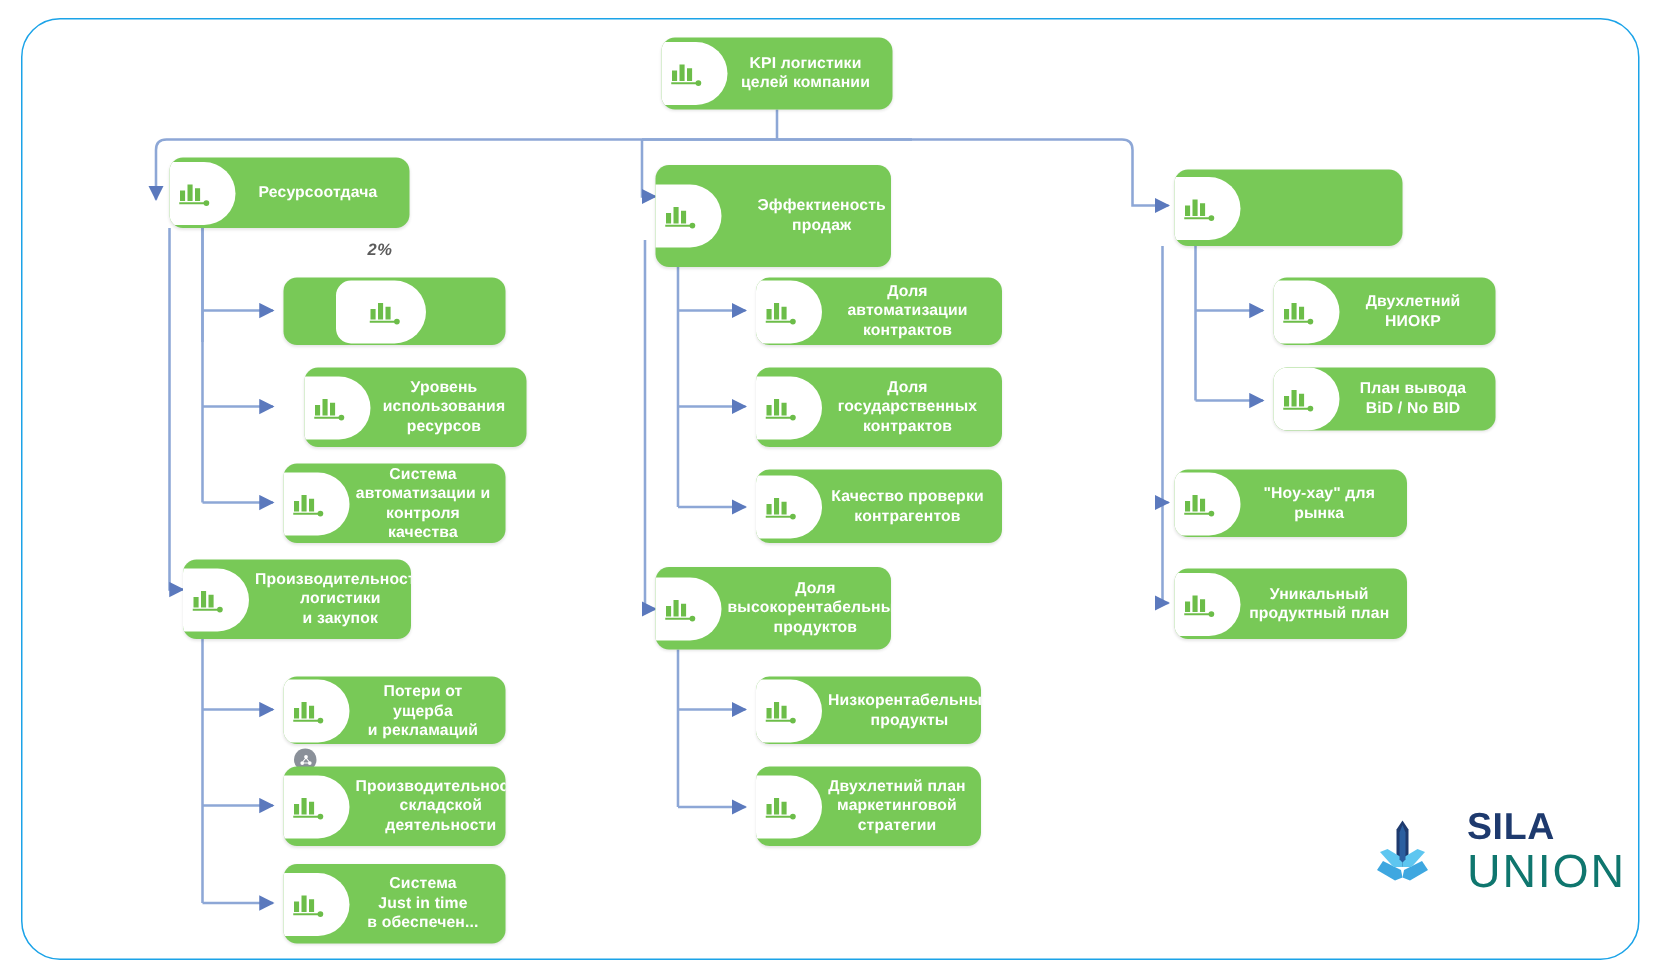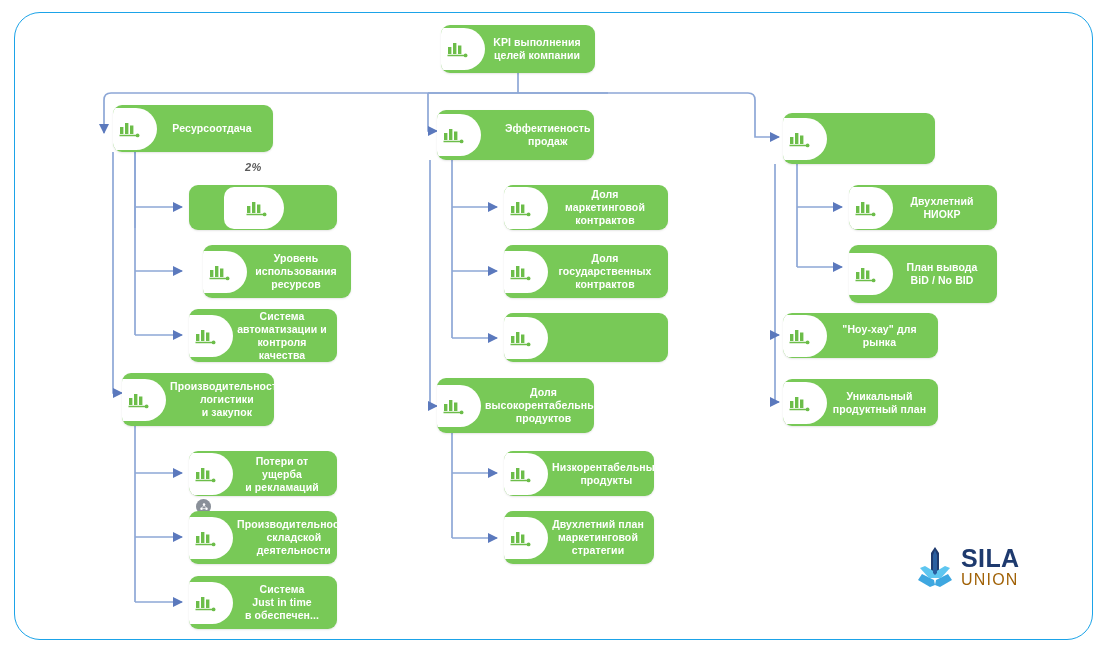--- a/index.html
+++ b/index.html
@@ -108,33 +108,33 @@
     position: absolute;
     left: 914px;
     top: 541px;
     width: 125px;
     height: 52px;
     display: flex;
     align-items: center;
   }
   #logo .mark { flex: 0 0 42px; height: 46px; }
   #logo .words {
-    margin-left: 5px;
+    margin-left: 22px;
     line-height: 1;
   }
   #logo .sila {
     font-size: 25px;
     font-weight: bold;
     color: #1e3a6e;
     letter-spacing: 0.4px;
     display: block;
   }
   #logo .union {
-    font-size: 16px;
-    color: #a16207;
+    font-size: 31px;
+    color: #0f766e;
     letter-spacing: 1.2px;
     display: block;
     margin-top: 1px;
   }
 </style>
 </head>
 <body>
 
 <div id="canvas">
 
@@ -202,21 +202,21 @@
       <span class="disc">
         <svg width="22" height="20" viewBox="0 0 22 20">
           <rect x="1" y="8" width="3.4" height="7" fill="#6cbd49"></rect>
           <rect x="6" y="4" width="3.4" height="11" fill="#6cbd49"></rect>
           <rect x="11" y="6.5" width="3.4" height="8.5" fill="#6cbd49"></rect>
           <path d="M0.5,16.5 L18,16.5" stroke="#6cbd49" stroke-width="1.3" fill="none"></path>
           <circle cx="18.6" cy="16.4" r="1.9" fill="#6cbd49"></circle>
         </svg>
       </span>
     </span>
-    <span class="label">KPI выполнения
+    <span class="label">KPI логистики
 целей компании</span>
   </div>
 
   <div class="node" style="left:113px; top:105px; width:160px; height:47px;justify-content:flex-end;">
     <span class="iconwrap">
       <span class="disc">
         <svg width="22" height="20" viewBox="0 0 22 20">
           <rect x="1" y="8" width="3.4" height="7" fill="#6cbd49"></rect>
           <rect x="6" y="4" width="3.4" height="11" fill="#6cbd49"></rect>
           <rect x="11" y="6.5" width="3.4" height="8.5" fill="#6cbd49"></rect>
@@ -348,21 +348,21 @@
           <path d="M0.5,16.5 L18,16.5" stroke="#6cbd49" stroke-width="1.3" fill="none"></path>
           <circle cx="18.6" cy="16.4" r="1.9" fill="#6cbd49"></circle>
         </svg>
       </span>
     </span>
     <span class="label">Система
 Just in time
 в обеспечен...</span>
   </div>
 
-  <div class="node" style="left:437px; top:110px; width:157px; height:50px;gap:20px;">
+  <div class="node" style="left:437px; top:110px; width:157px; height:68px;gap:20px;">
     <span class="iconwrap">
       <span class="disc">
         <svg width="22" height="20" viewBox="0 0 22 20">
           <rect x="1" y="8" width="3.4" height="7" fill="#6cbd49"></rect>
           <rect x="6" y="4" width="3.4" height="11" fill="#6cbd49"></rect>
           <rect x="11" y="6.5" width="3.4" height="8.5" fill="#6cbd49"></rect>
           <path d="M0.5,16.5 L18,16.5" stroke="#6cbd49" stroke-width="1.3" fill="none"></path>
           <circle cx="18.6" cy="16.4" r="1.9" fill="#6cbd49"></circle>
         </svg>
       </span>
@@ -376,21 +376,21 @@
       <span class="disc">
         <svg width="22" height="20" viewBox="0 0 22 20">
           <rect x="1" y="8" width="3.4" height="7" fill="#6cbd49"></rect>
           <rect x="6" y="4" width="3.4" height="11" fill="#6cbd49"></rect>
           <rect x="11" y="6.5" width="3.4" height="8.5" fill="#6cbd49"></rect>
           <path d="M0.5,16.5 L18,16.5" stroke="#6cbd49" stroke-width="1.3" fill="none"></path>
           <circle cx="18.6" cy="16.4" r="1.9" fill="#6cbd49"></circle>
         </svg>
       </span>
     </span>
-    <span class="label">Доля маркетинговой
+    <span class="label">Доля автоматизации
 контрактов</span>
   </div>
 
   <div class="node" style="left:504px; top:245px; width:164px; height:53px;">
     <span class="iconwrap">
       <span class="disc">
         <svg width="22" height="20" viewBox="0 0 22 20">
           <rect x="1" y="8" width="3.4" height="7" fill="#6cbd49"></rect>
           <rect x="6" y="4" width="3.4" height="11" fill="#6cbd49"></rect>
           <rect x="11" y="6.5" width="3.4" height="8.5" fill="#6cbd49"></rect>
@@ -409,20 +409,22 @@
       <span class="disc">
         <svg width="22" height="20" viewBox="0 0 22 20">
           <rect x="1" y="8" width="3.4" height="7" fill="#6cbd49"></rect>
           <rect x="6" y="4" width="3.4" height="11" fill="#6cbd49"></rect>
           <rect x="11" y="6.5" width="3.4" height="8.5" fill="#6cbd49"></rect>
           <path d="M0.5,16.5 L18,16.5" stroke="#6cbd49" stroke-width="1.3" fill="none"></path>
           <circle cx="18.6" cy="16.4" r="1.9" fill="#6cbd49"></circle>
         </svg>
       </span>
     </span>
+    <span class="label">Качество проверки
+контрагентов</span>
   </div>
 
   <div class="node" style="left:437px; top:378px; width:157px; height:55px;">
     <span class="iconwrap">
       <span class="disc">
         <svg width="22" height="20" viewBox="0 0 22 20">
           <rect x="1" y="8" width="3.4" height="7" fill="#6cbd49"></rect>
           <rect x="6" y="4" width="3.4" height="11" fill="#6cbd49"></rect>
           <rect x="11" y="6.5" width="3.4" height="8.5" fill="#6cbd49"></rect>
           <path d="M0.5,16.5 L18,16.5" stroke="#6cbd49" stroke-width="1.3" fill="none"></path>
@@ -491,21 +493,21 @@
           <rect x="11" y="6.5" width="3.4" height="8.5" fill="#6cbd49"></rect>
           <path d="M0.5,16.5 L18,16.5" stroke="#6cbd49" stroke-width="1.3" fill="none"></path>
           <circle cx="18.6" cy="16.4" r="1.9" fill="#6cbd49"></circle>
         </svg>
       </span>
     </span>
     <span class="label">Двухлетний
 НИОКР</span>
   </div>
 
-  <div class="node" style="left:849px; top:245px; width:148px; height:58px;">
+  <div class="node" style="left:849px; top:245px; width:148px; height:42px;">
     <span class="iconwrap">
       <span class="disc">
         <svg width="22" height="20" viewBox="0 0 22 20">
           <rect x="1" y="8" width="3.4" height="7" fill="#6cbd49"></rect>
           <rect x="6" y="4" width="3.4" height="11" fill="#6cbd49"></rect>
           <rect x="11" y="6.5" width="3.4" height="8.5" fill="#6cbd49"></rect>
           <path d="M0.5,16.5 L18,16.5" stroke="#6cbd49" stroke-width="1.3" fill="none"></path>
           <circle cx="18.6" cy="16.4" r="1.9" fill="#6cbd49"></circle>
         </svg>
       </span>

